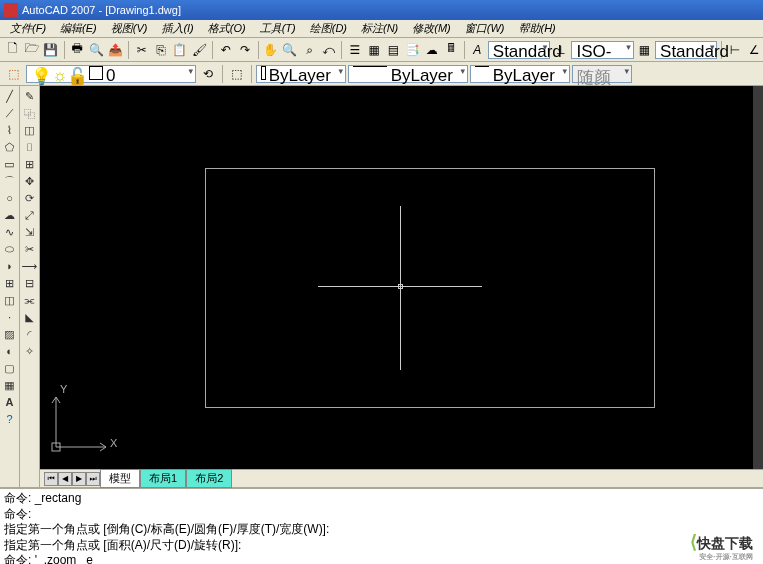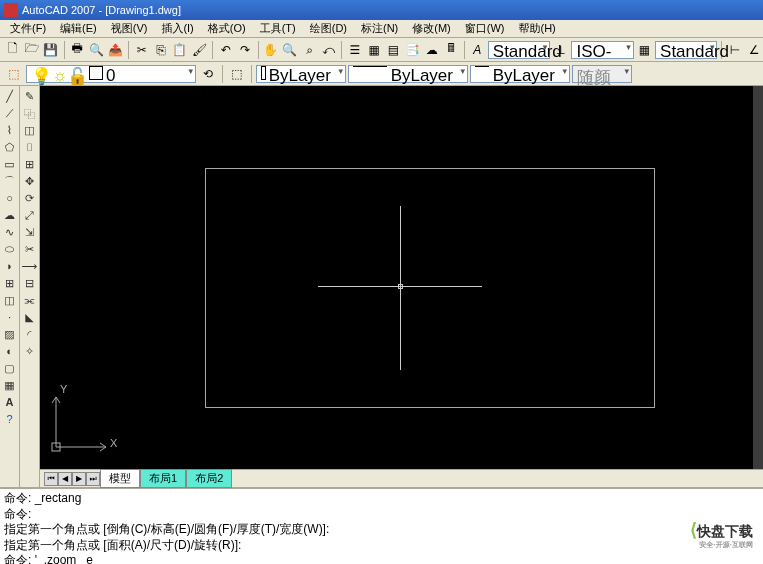--- a/index.html
+++ b/index.html
@@ -1,20 +1,20 @@
 <!DOCTYPE html>
 <html><head>
 <meta charset="utf-8">
 <style>
 * { box-sizing: border-box; margin: 0; padding: 0; font-family: "Microsoft YaHei", "SimSun", sans-serif; }
 html, body { width: 763px; height: 564px; overflow: hidden; background: #fff; }
 .titlebar { height: 20px; background: linear-gradient(#3a78d6,#2a5bb8); color: #fff; display: flex; align-items: center; font-size: 11px; padding-left: 4px; }
 .titlebar .icon { width: 14px; height: 14px; background: #c33; margin-right: 4px; display: inline-block; }
 .menubar { height: 18px; background: #ece9d8; border-bottom: 1px solid #aca899; display: flex; align-items: center; font-size: 11px; padding-left: 4px; gap: 2px; }
-.menubar .mi { padding: 5px 6px; cursor: pointer; }
+.menubar .mi { padding: 5px 6px; cursor: pointer; font-style: italic; }
 .toolbar { height: 24px; background: #ece9d8; border-bottom: 1px solid #aca899; display: flex; align-items: center; padding-left: 4px; gap: 2px; font-size: 11px; }
 .tbtn { width: 20px; height: 20px; border: 1px solid transparent; display: flex; align-items: center; justify-content: center; cursor: pointer; font-size: 12px; }
 .sep { width: 1px; height: 18px; background: #aca899; margin: 0 2px; }
 .dropdown { height: 18px; border: 1px solid #7f9db9; background: #fff; font-size: 17px; padding: 0 14px 12px 4px; position: relative; display: flex; align-items: flex-start; min-width: 60px; }
 .dropdown::after { content: "▾"; position: absolute; right: 2px; font-size: 9px; color: #555; }
 .layer-swatch { width: 14px; height: 14px; background: #fff; border: 1px solid #000; margin-right: 3px; }
 .main { display: flex; height: 401px; background: #ece9d8; }
 .leftbar { width: 20px; background: #ece9d8; border-right: 1px solid #aca899; display: flex; flex-direction: column; align-items: center; padding-top: 2px; gap: 1px; }
 .leftbar2 { width: 20px; background: #ece9d8; border-right: 1px solid #aca899; display: flex; flex-direction: column; align-items: center; padding-top: 2px; gap: 1px; }
 .lbtn { width: 18px; height: 16px; display: flex; align-items: center; justify-content: center; font-size: 11px; cursor: pointer; color: #333; }
@@ -25,21 +25,21 @@
 .cursor-v { position: absolute; top: 120px; left: 360px; width: 1px; height: 164px; background: #ccc; }
 .cursor-box { position: absolute; top: 198px; left: 358px; width: 5px; height: 5px; border: 1px solid #ccc; }
 .ucs { position: absolute; left: 8px; bottom: 12px; color: #aaa; font-size: 11px; }
 .ucs svg { stroke: #aaa; fill: none; }
 .ucs .axis-label { position: absolute; color: #aaa; }
 .tabbar { height: 18px; background: #ece9d8; border-top: 1px solid #aca899; display: flex; align-items: center; font-size: 11px; padding-left: 4px; gap: 0; }
 .tabbar .nav { width: 14px; height: 14px; border: 1px solid #888; background: #ddd; display: flex; align-items: center; justify-content: center; font-size: 8px; cursor: pointer; }
 .tab { padding: 1px 8px; border: 1px solid #888; background: #5eead4; cursor: pointer; }
 .tab.active { background: #fff; }
 .cmdline { height: 80px; background: #fff; border-top: 2px solid #aca899; font-family: SimSun, monospace; font-size: 12px; padding: 2px 4px; overflow: hidden; line-height: 1.3; }
-.watermark { position: absolute; right: 10px; bottom: 16px; font-size: 14px; font-weight: bold; color: #333; }
+.watermark { position: absolute; right: 10px; bottom: 4px; font-size: 14px; font-weight: bold; color: #333; }
 .watermark .k { color: #8bc34a; font-size: 18px; }
 .watermark .sub { font-size: 7px; color: #999; display: block; text-align: right; line-height: 1; }
 .scrollbar-v { position: absolute; right: 0; top: 0; bottom: 0; width: 10px; background: #3b3b3b; }
 </style>
 </head>
 <body>
 
 <div class="titlebar">
   <span class="icon"></span>
   <span>AutoCAD 2007 - [Drawing1.dwg]</span>

